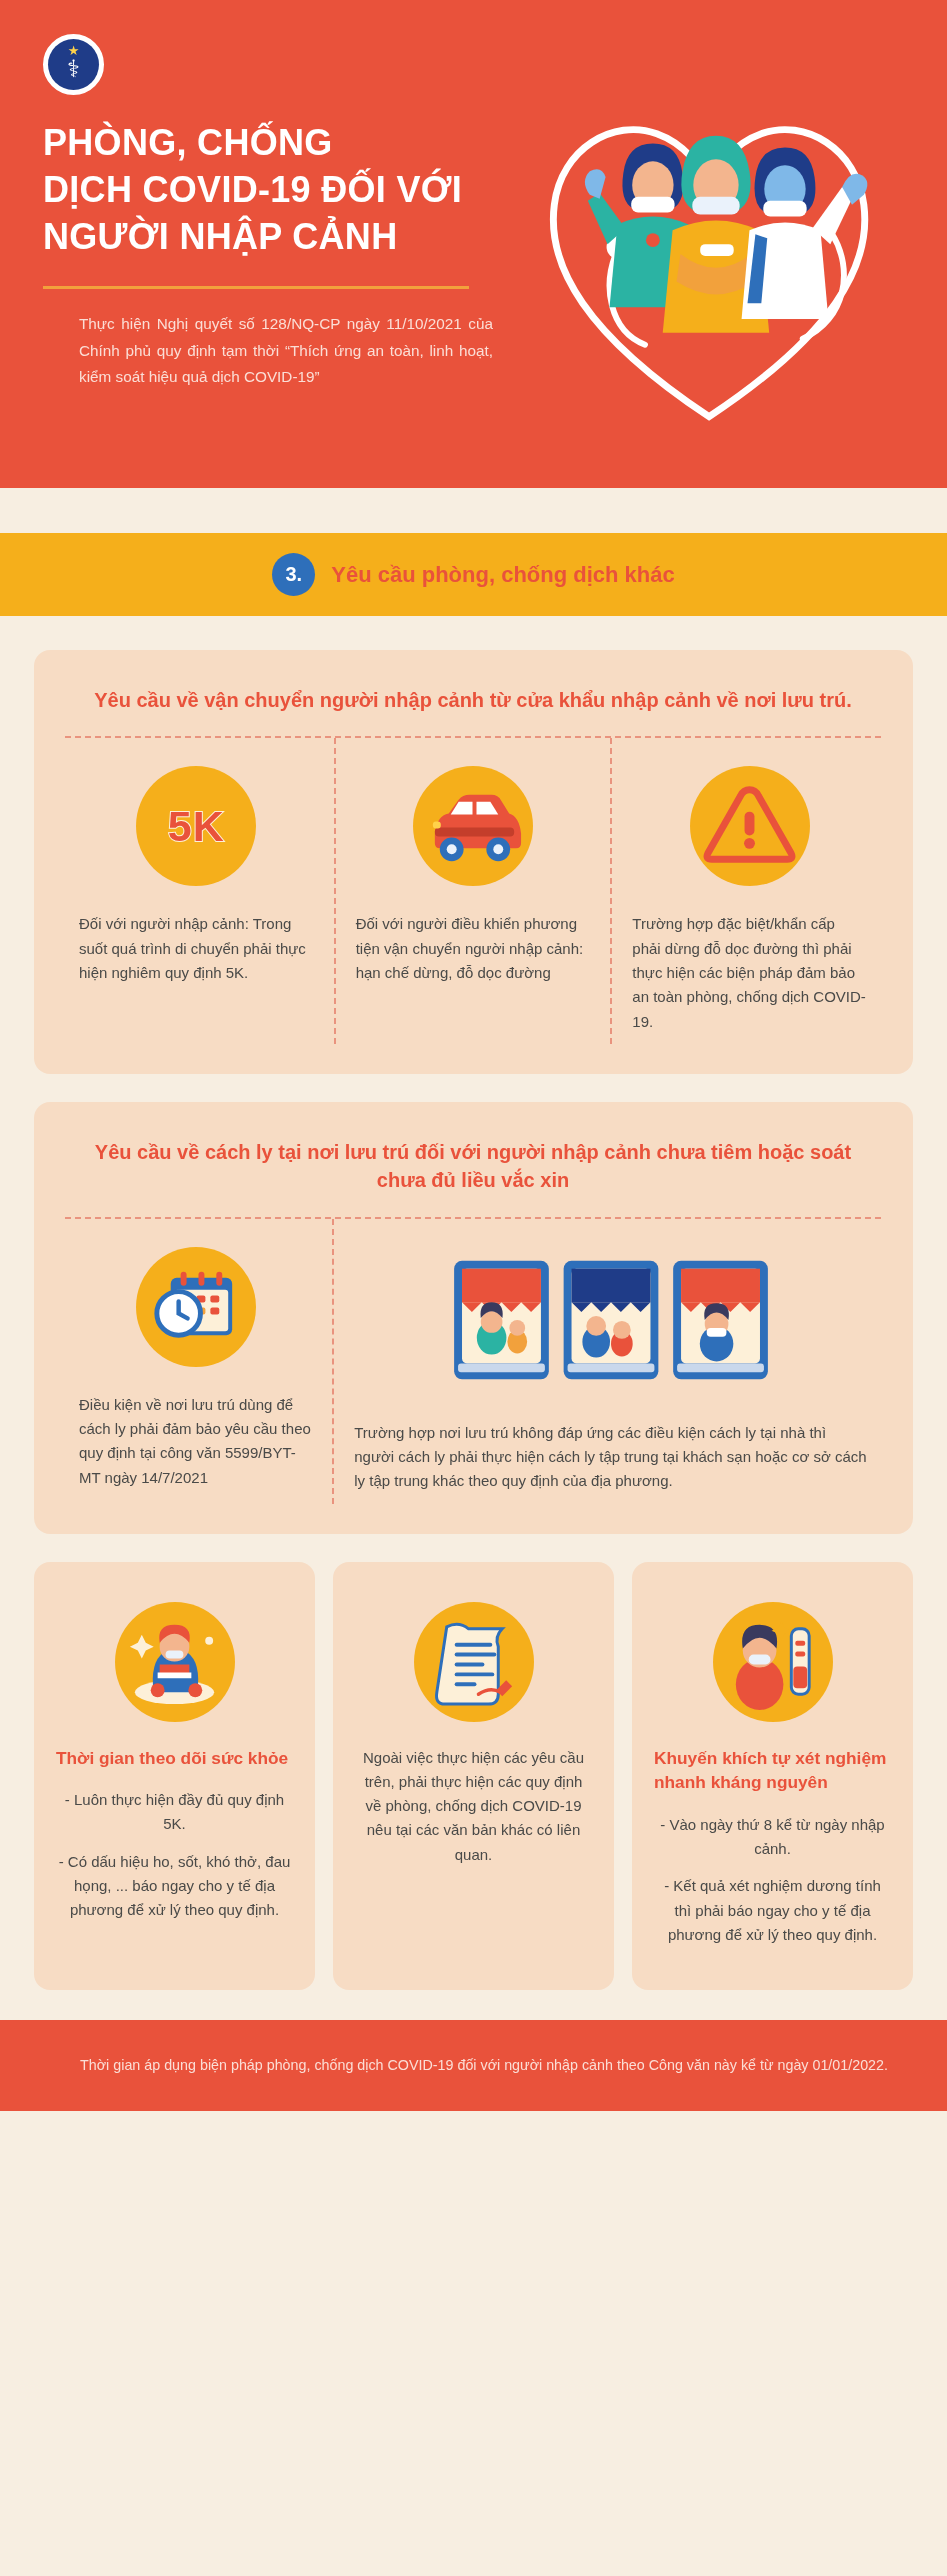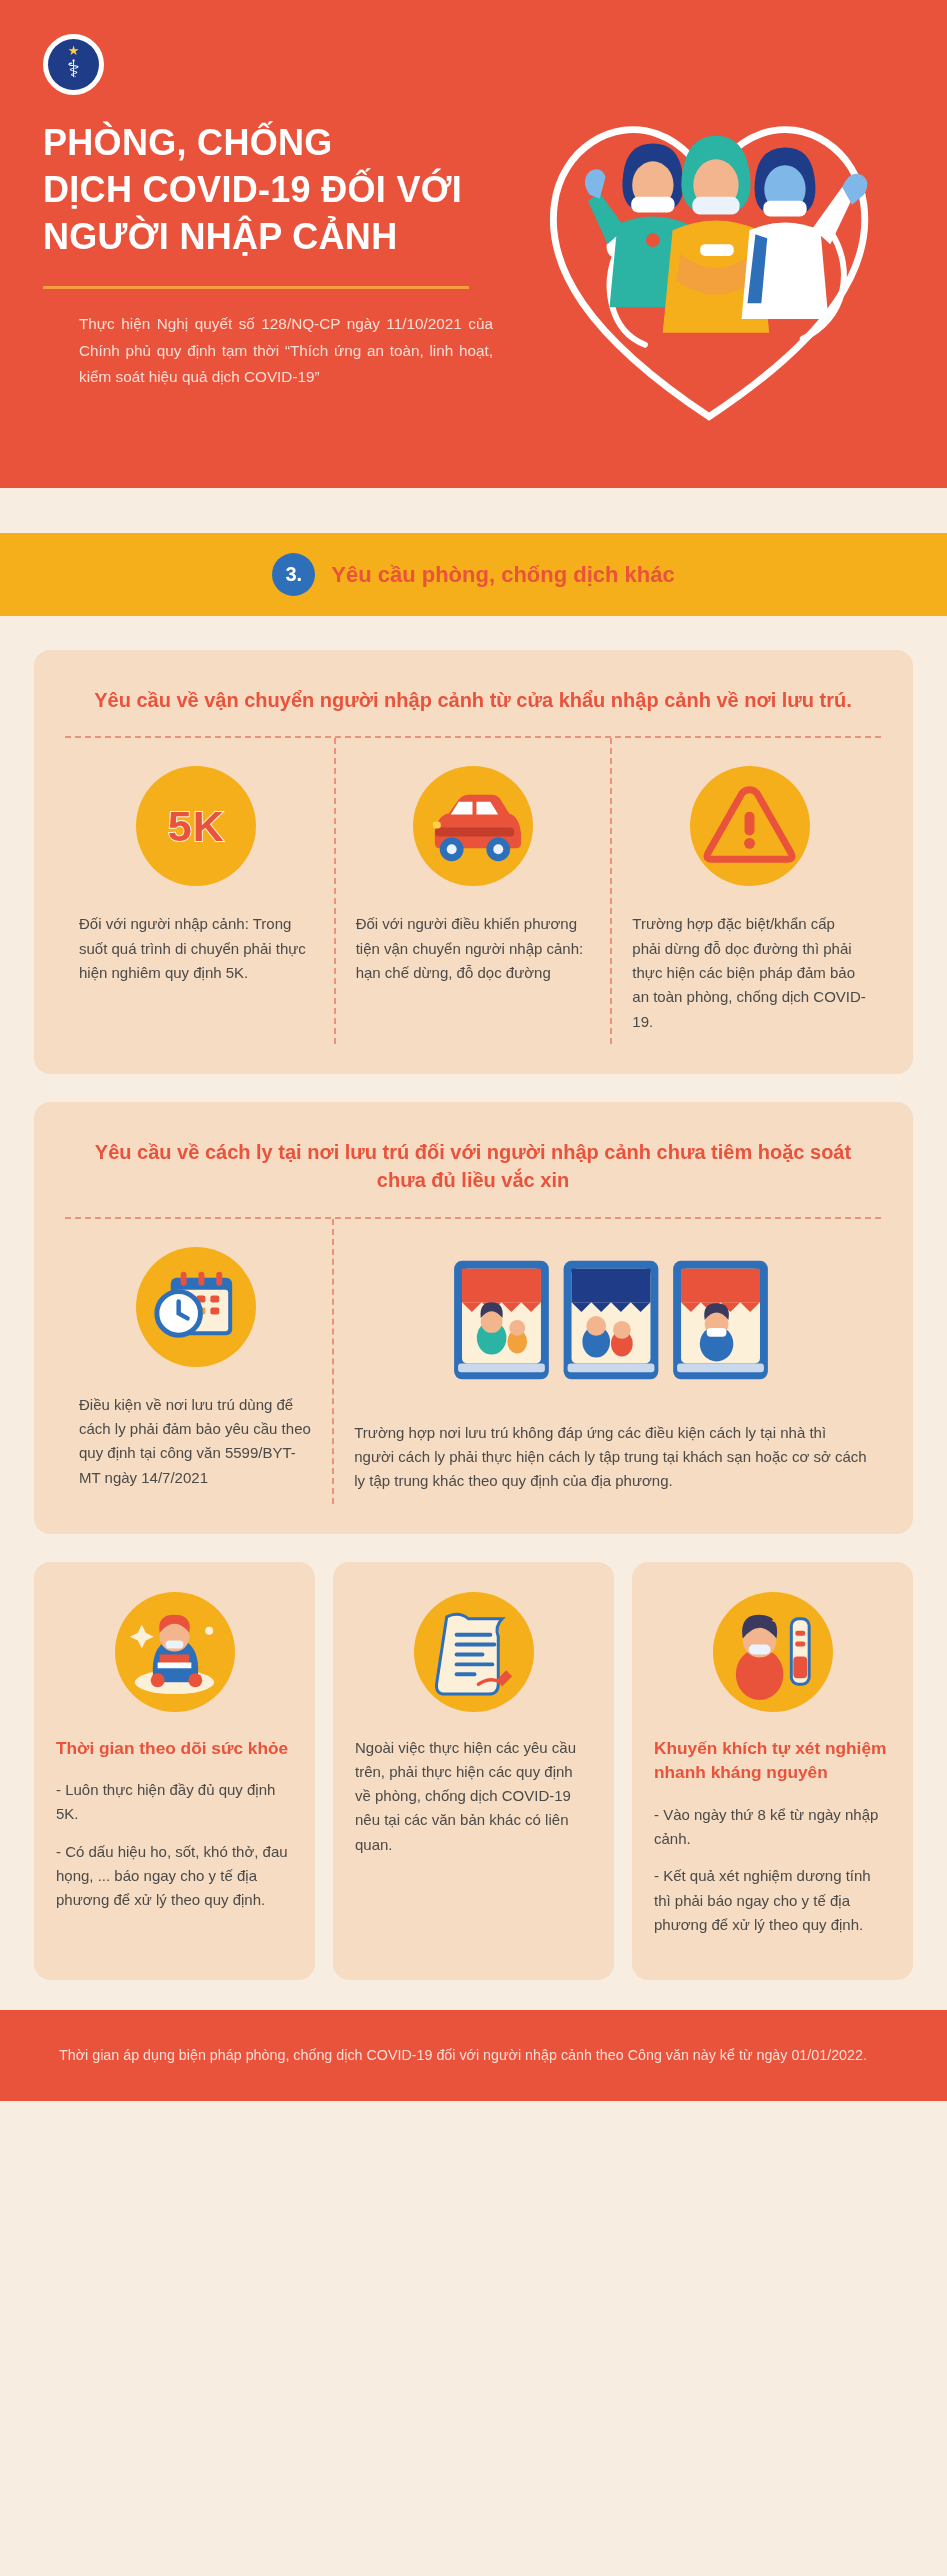--- a/index.html
+++ b/index.html
@@ -157,37 +157,37 @@
   
   .trio {
     display: flex;
     gap: 18px;
     margin-bottom: 30px;
   }
   .tcard {
     flex: 1;
     background: #F7DCC4;
     border-radius: 16px;
-    padding: 30px 22px 30px 22px;
+    padding: 40px 22px 30px 22px;
   }
   .tcard .circle { margin-bottom: 24px; }
   .tcard-title {
     color: #E9523B;
     font-size: 17.3px;
     font-weight: 700;
     line-height: 1.42;
     margin-bottom: 18px;
   }
-  .tcard p { margin-bottom: 13px; }
+  .tcard p { margin-bottom: 13px; text-align: center; }
 
   
   .footer {
     background: #E9523B;
     padding: 34px 59px;
-    text-align: left;
+    text-align: right;
     color: #FBDED6;
     font-size: 14.3px;
     line-height: 1.62;
   }
 
   svg { display:block; }
 </style>
 </head>
 <body>
 

